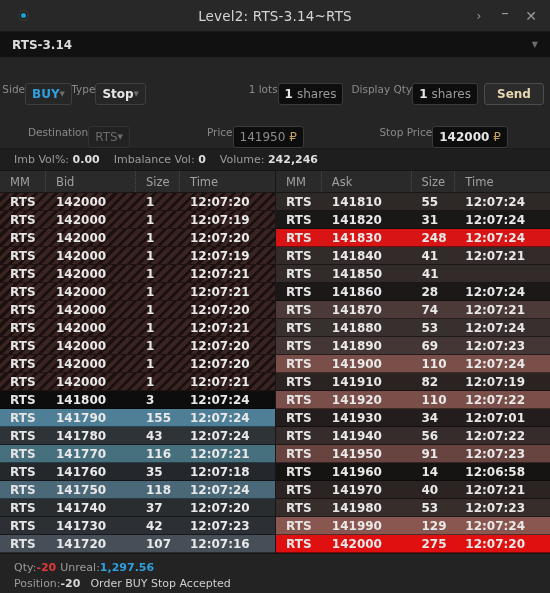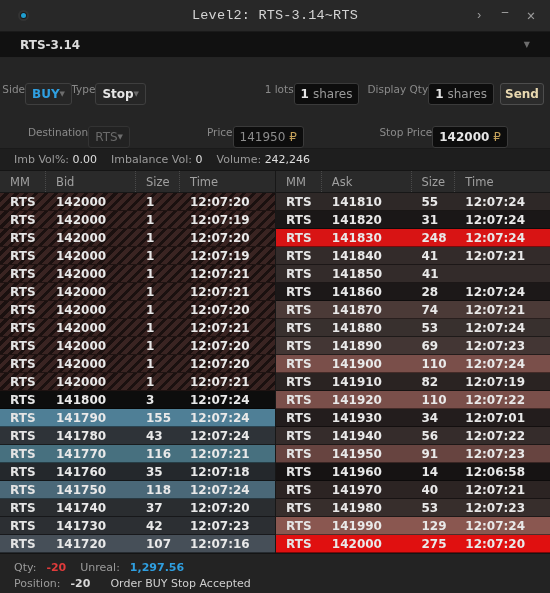--- a/index.html
+++ b/index.html
@@ -16,21 +16,20 @@
     position: relative;
   }
 
   
   .titlebar {
     height: 32px; flex: 0 0 32px;
     background: #282828;
     display: flex; align-items: center;
     position: relative;
     border-bottom: 1px solid #1a1a1a;
-    font-family: Liberation Mono, monospace;
   }
   .tb-left { width: 46px; display: flex; align-items: center; justify-content: center; }
   .dot-icon {
     width: 11px; height: 11px; border-radius: 50%;
     background: #1a1a1a;
     border: 2px solid #333;
     display: flex; align-items: center; justify-content: center;
   }
   .dot-icon i { width: 5px; height: 5px; border-radius: 50%; background: #1f9ed0; display:block; }
   .tb-title {
@@ -45,21 +44,21 @@
   }
   .tb-btn.chev { font-size: 12px; }
   .tb-btn.min  { font-size: 15px; padding-bottom: 6px; }
   .tb-btn.close { font-size: 14px; }
 
   
   .symbolbar {
     height: 26px; flex: 0 0 26px;
     background: #111111;
     display: flex; align-items: center;
-    padding: 0 20px;
+    padding: 0 12px;
     position: relative;
     border-bottom: 1px solid #242424;
   }
   .symbolbar .sym {
     font-size: 12px; font-weight: bold; color: #dcdcdc;
   }
   .symbolbar .caret {
     margin-left: auto; color: #6d6d6d; font-size: 8px;
   }
 
@@ -89,37 +88,37 @@
   .fctl.disabled { background: #222; border-color: #333; color: #6a6a6a; }
   .fctl .dd-arrow {
     margin-left: auto; color: #6d6d6d; font-size: 7px;
   }
   .val-blue { color: #2f9fe0; font-weight: bold; }
   .val-white { color: #e6e6e6; font-weight: bold; }
   .val-gray  { color: #8d8d8d; }
   .unit { color: #9b9b9b; margin-left: 4px; font-weight: normal; }
   .rub { color: #c4a15a; margin-left: 4px; }
   .sendbtn {
-    height: 22px; width: 44px;
+    height: 22px; width: 60px;
     background: #2b2b2b; border: 1px solid #4d4d4d; border-radius: 3px;
     display: flex; align-items: center; justify-content: center;
     font-size: 12px; font-weight: bold; color: #e8d8b0;
   }
 
   
   .statsbar {
     flex: 0 0 22px;
     background: #1e1e1e;
     display: flex; align-items: center;
     padding-left: 14px;
     font-size: 11px; color: #9b9b9b;
     gap: 14px;
     border-bottom: 1px solid #151515;
   }
-  .statsbar .num-b { color: #dfdfdf; font-weight: normal; }
+  .statsbar .num-b { color: #dfdfdf; font-weight: bold; }
 
   
   .thead {
     flex: 0 0 22px; display: flex;
     background: #2a2a2a;
     border-bottom: 1px solid #171717;
     font-size: 11.5px; color: #a0a0a0;
   }
   .thead .side { display: flex; width: 275px; height: 100%; text-align: center; }
   .thead .side.right { border-left: 1px solid #171717; }
@@ -164,21 +163,21 @@
   
   .footer {
     flex: 0 0 40px;
     background: #232323;
     border-top: 1px solid #141414;
     padding: 3px 0 0 14px;
     font-size: 11px; color: #9b9b9b;
     display: flex; flex-direction: column; justify-content: center;
     gap: 3px;
   }
-  .frowtxt { display: flex; align-items: center; gap: 10px; }
+  .frowtxt { display: flex; align-items: center; gap: 0; }
   .neg { color: #e03b3b; font-weight: bold; }
   .posv { color: #2f9fe0; font-weight: bold; }
   .wht { color: #d8d8d8; font-weight: bold; }
   .msg { color: #cfcfcf; margin-left: 10px; }
 </style>
 </head>
 <body>
 
 <div id="app">
 

